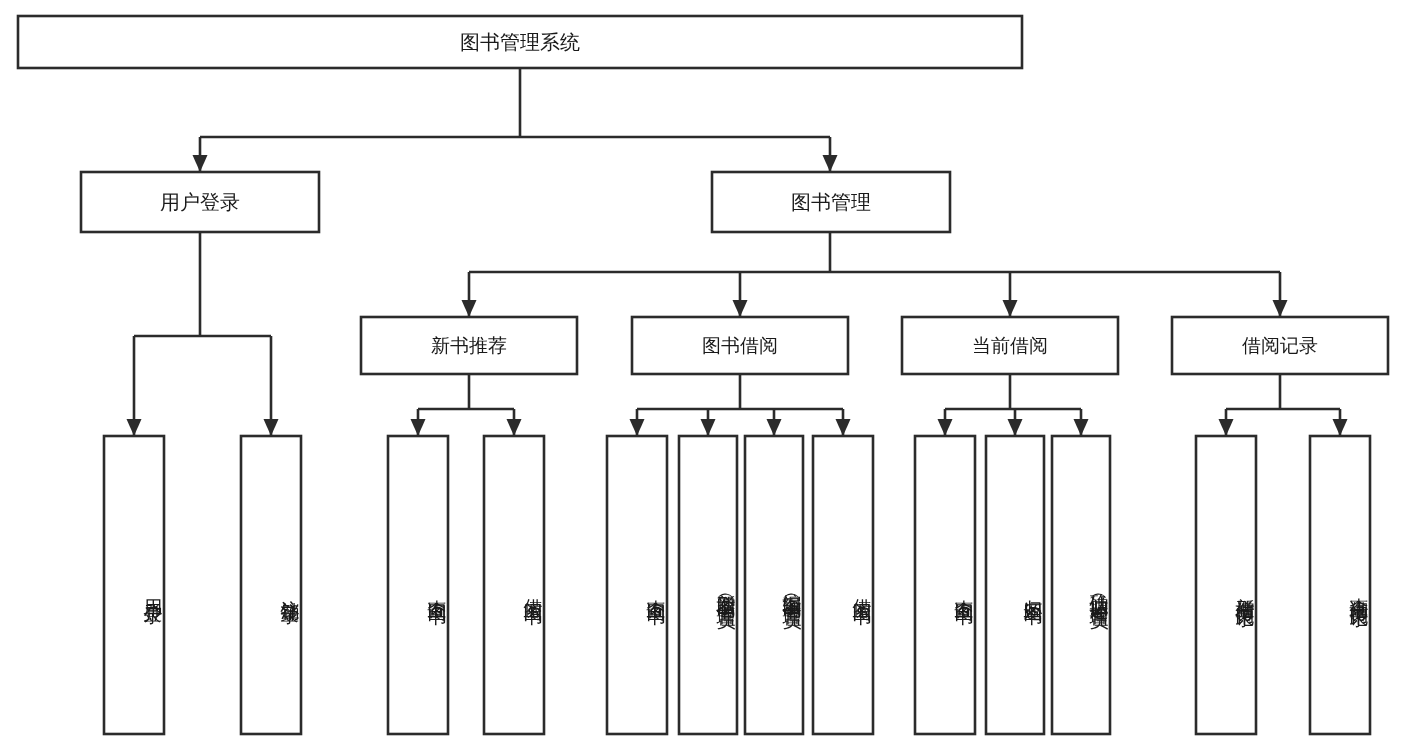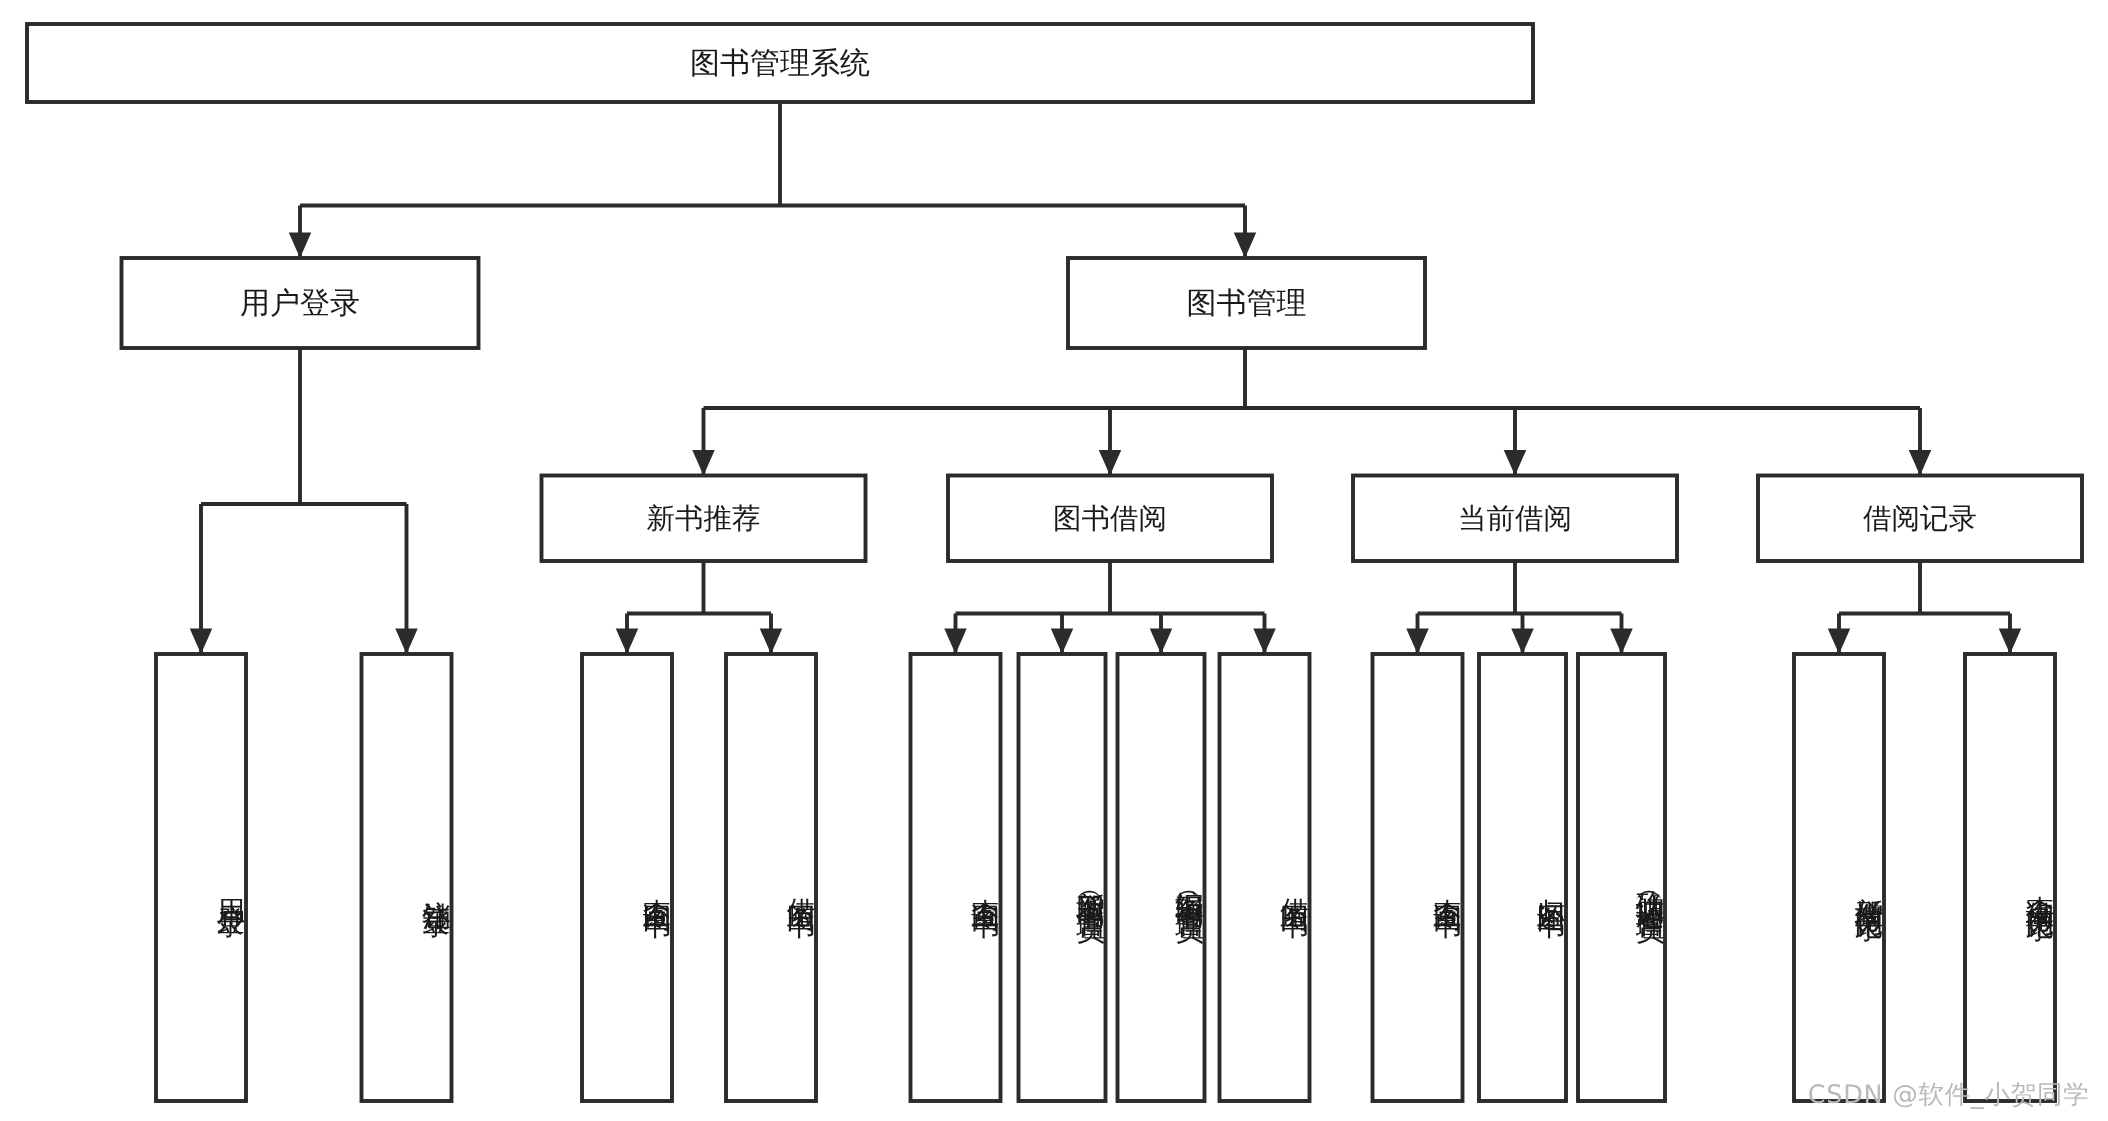--- a/index.html
+++ b/index.html
@@ -182,14 +182,13 @@
       <div class="vert-label-wrap" style="left: 679px; top: 450px; width: 58px; height: 278px;">新增图书（管理员）</div>
       <div class="vert-label-wrap" style="left: 745px; top: 450px; width: 58px; height: 278px;">编辑图书（管理员）</div>
       <div class="vert-label-wrap" style="left: 813px; top: 450px; width: 60px; height: 278px;">借阅图书</div>
       <div class="vert-label-wrap" style="left: 915px; top: 450px; width: 60px; height: 278px;">查询图书</div>
       <div class="vert-label-wrap" style="left: 986px; top: 450px; width: 58px; height: 278px;">归还图书</div>
       <div class="vert-label-wrap" style="left: 1052px; top: 450px; width: 58px; height: 278px;">确认归还（管理员）</div>
       <div class="vert-label-wrap" style="left: 1196px; top: 450px; width: 60px; height: 278px;">新增借阅记录</div>
       <div class="vert-label-wrap" style="left: 1310px; top: 450px; width: 60px; height: 278px;">查询借阅记录</div>
     </div>
 
-  <div id="watermark">CSDN @软件_小贺同学</div>
 </div>
 
 </body></html>

